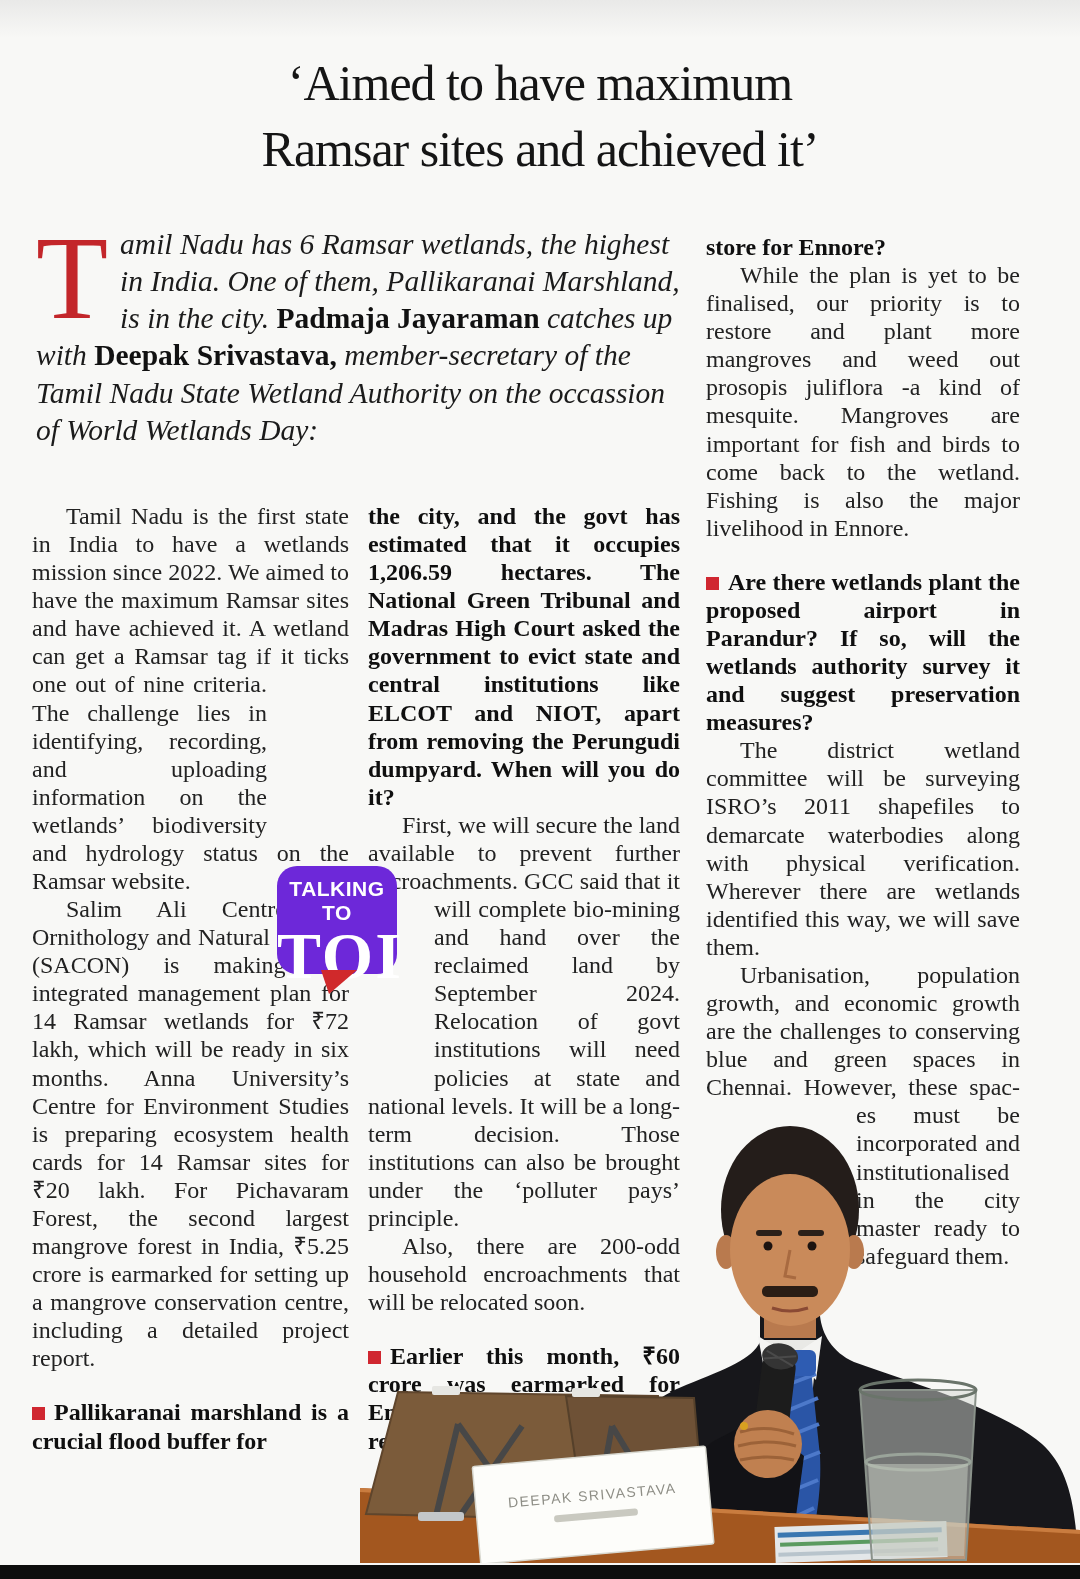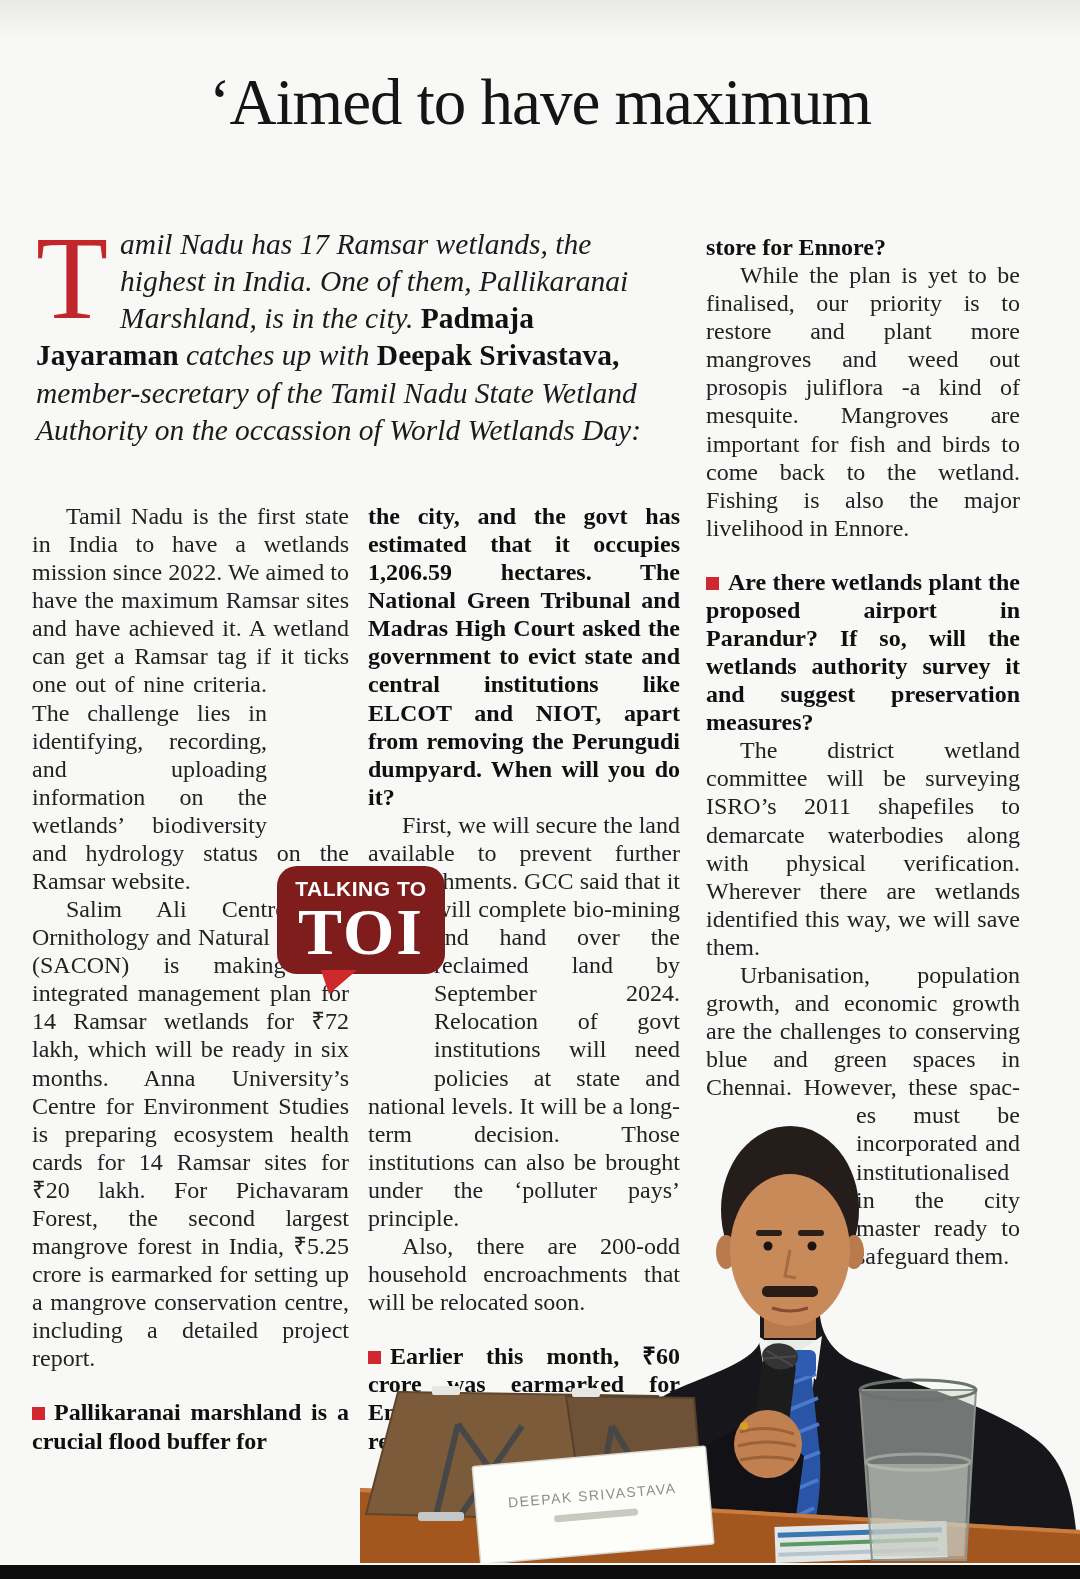--- a/index.html
+++ b/index.html
@@ -4,21 +4,21 @@
 <style>
   html,body{margin:0;padding:0;}
   body{
     width:1080px;height:1579px;position:relative;overflow:hidden;
     background:linear-gradient(180deg,#e9e9e8 0px,#f8f8f6 38px,#f8f8f6 100%);
     font-family:"Liberation Serif",serif;color:#1f1f1f;
   }
   .abs{position:absolute;}
   
   #headline{top:16px;left:0;width:100%;text-align:center;
-    font-size:65px;line-height:1.32;font-weight:400;color:#151515;letter-spacing:-1px;}
+    font-size:50px;line-height:1.32;font-weight:400;color:#151515;letter-spacing:-1px;}
   
   #intro{left:36px;top:226px;width:646px;font-size:29.5px;line-height:1.26;
     font-style:italic;color:#1b1b1b;text-align:left;}
   #intro .dropcap{float:left;font-style:normal;font-weight:400;color:#c3262a;
     font-size:118px;line-height:.8;padding:6px 12px 0 0;}
   #intro b{font-style:normal;font-weight:700;color:#111;}
   
   .col{position:absolute;font-size:24px;line-height:1.17;text-align:justify;color:#222;}
   #colL{left:32px;top:502px;width:317px;}
   #colM{left:368px;top:502px;width:312px;}
@@ -27,41 +27,42 @@
   .col p.noind{text-indent:0;}
   .col p.q{font-weight:700;text-indent:0;color:#0f0f0f;margin-top:26px;}
   .col p.q.first{margin-top:0;}
   .qsq{display:inline-block;width:13px;height:13px;background:#d02730;margin-right:9px;}
   
   .sp-logo-l{float:right;width:82px;height:156px;margin-top:8px;}
   .sp-logo-m{float:left;width:66px;height:158px;margin-top:20px;}
   .sp-photo-m{float:right;width:82px;height:54px;}
   .sp-photo-r{float:left;width:150px;height:200px;}
   
-  #toi{left:277px;top:866px;width:168px;height:108px;background:#7f1d1d;border-radius:20px;
+  #toi{left:277px;top:866px;width:120px;height:108px;background:#6d28d9;border-radius:20px;
     text-align:center;color:#fff;font-family:"Liberation Sans",sans-serif;}
   #toi::after{content:"";position:absolute;left:44px;bottom:-20px;width:0;height:0;
     border-top:24px solid #d0292b;border-left:8px solid transparent;border-right:28px solid transparent;}
   #toi .l1{font-size:21px;font-weight:700;letter-spacing:.5px;padding-top:11px;}
   #toi .l2{font-family:"Liberation Serif",serif;font-size:66px;font-weight:700;
     line-height:.95;letter-spacing:2px;}
   
   #photo{left:360px;top:1126px;width:720px;height:437px;}
   
   #bbar{left:0;top:1565px;width:1080px;height:14px;background:#0d0d0d;}
 </style>
 </head>
 <body>
 
 <h1 id="headline" class="abs">
   <span>‘Aimed to have maximum</span><br>
+  <span>Ramsar sites and achieved it’</span>
 </h1>
 
 <div id="intro" class="abs">
-  <span class="dropcap">T</span><span>amil Nadu has 17 Ramsar wetlands, the highest in India. One of them, Pallikaranai Marshland, is in the city. </span><b>Padmaja Jayaraman</b><span> catches up with </span><b>Deepak Srivastava,</b><span> member-secretary of the Tamil Nadu State Wetland Authority on the occassion of World Wetlands Day:</span>
+  <span class="dropcap">T</span><span>amil Nadu has 6 Ramsar wetlands, the highest in India. One of them, Pallikaranai Marshland, is in the city. </span><b>Padmaja Jayaraman</b><span> catches up with </span><b>Deepak Srivastava,</b><span> member-secretary of the Tamil Nadu State Wetland Authority on the occassion of World Wetlands Day:</span>
 </div>
 
 <div id="colL" class="col">
   <p><span>Tamil Nadu is the first state in India to have a wetlands mission since 2022. We aimed to have the maximum Ramsar sites and have achieved it. A wetland can get a Ramsar tag if it ticks one out </span><span class="sp-logo-l"></span><span>of nine criteria. The challenge lies in identifying, recording, and uploading information on the wetlands’ biodiversity and hydrology status on the Ramsar website.</span></p>
   <p>Salim Ali Centre for Ornithology and Natural History (SACON) is making the integrated management plan for 14 Ramsar wetlands for ₹72 lakh, which will be ready in six months. Anna University’s Centre for Environment Studies is preparing ecosystem health cards for 14 Ramsar sites for ₹20 lakh. For Pichavaram Forest, the second largest mangrove forest in India, ₹5.25 crore is earmarked for setting up a mangrove conservation centre, including a detailed project report.</p>
   <p class="q"><span class="qsq"></span><span>Pallikaranai marshland is a crucial flood buffer for</span></p>
 </div>
 
 <div id="colM" class="col">
   <p class="q first noind">the city, and the govt has estimated that it occupies 1,206.59 hectares. The National Green Tribunal and Madras High Court asked the government to evict state and central institutions like ELCOT and NIOT, apart from removing the Perungudi dumpyard. When will you do it?</p>

